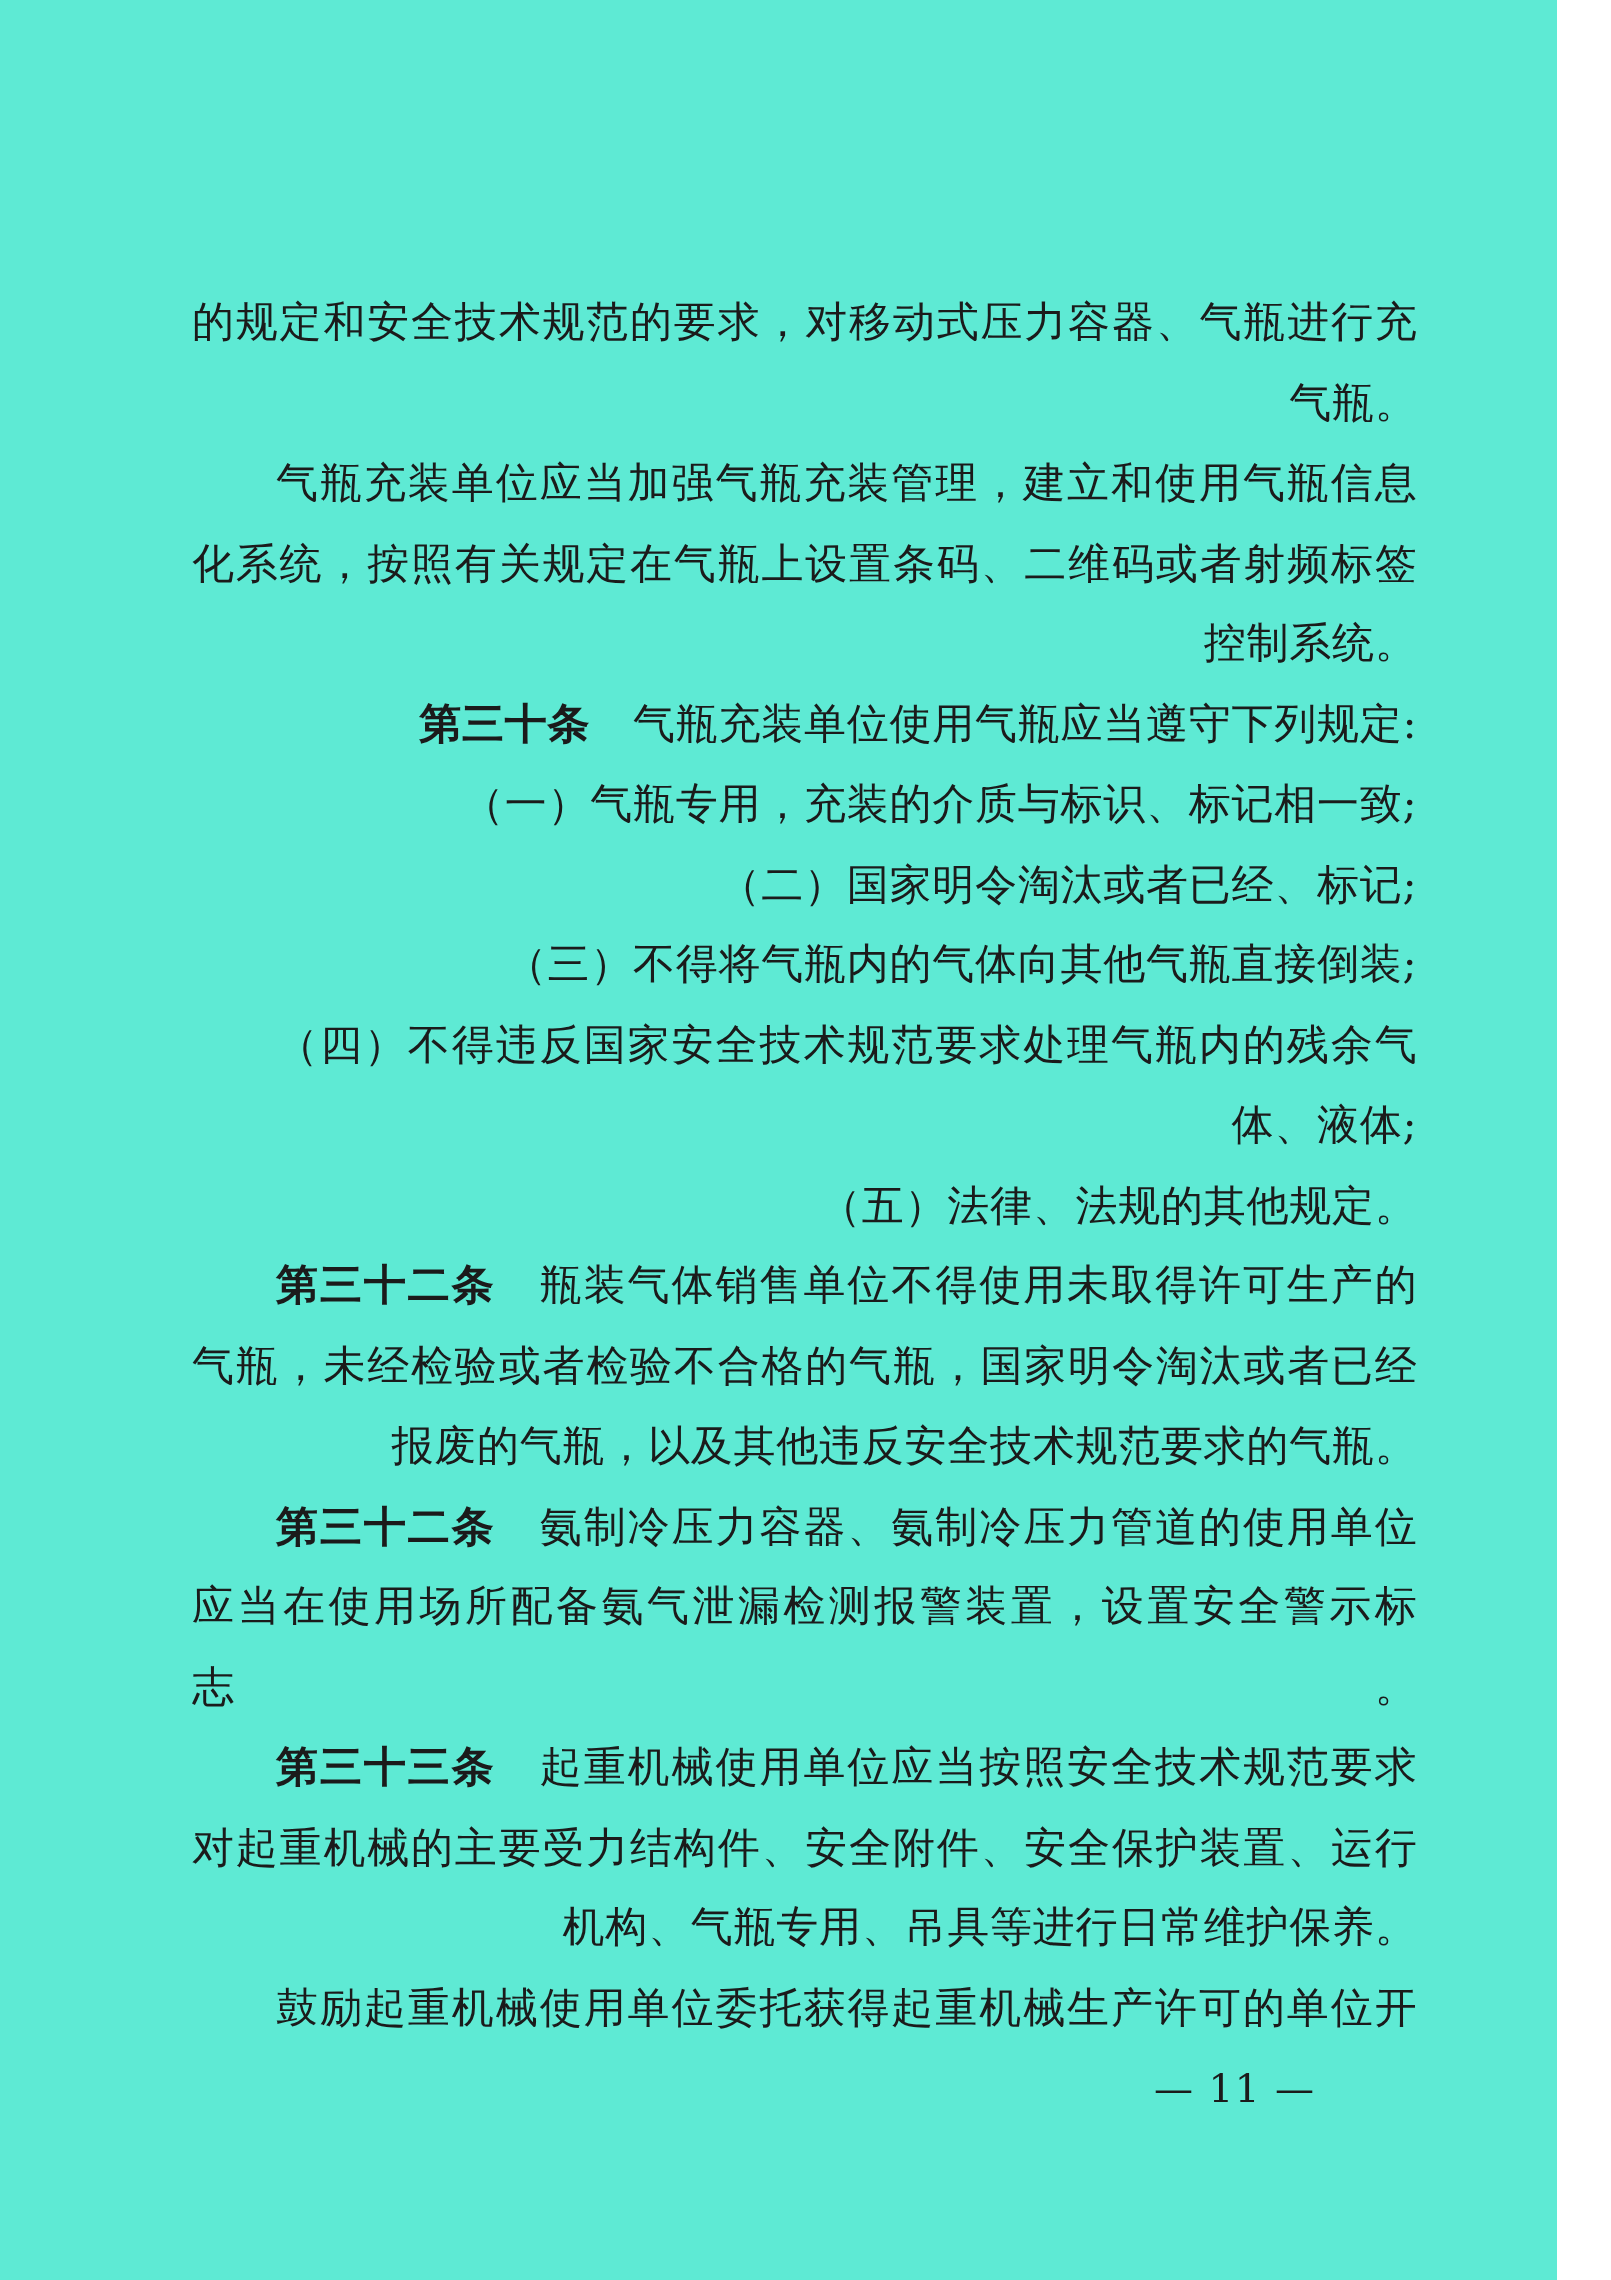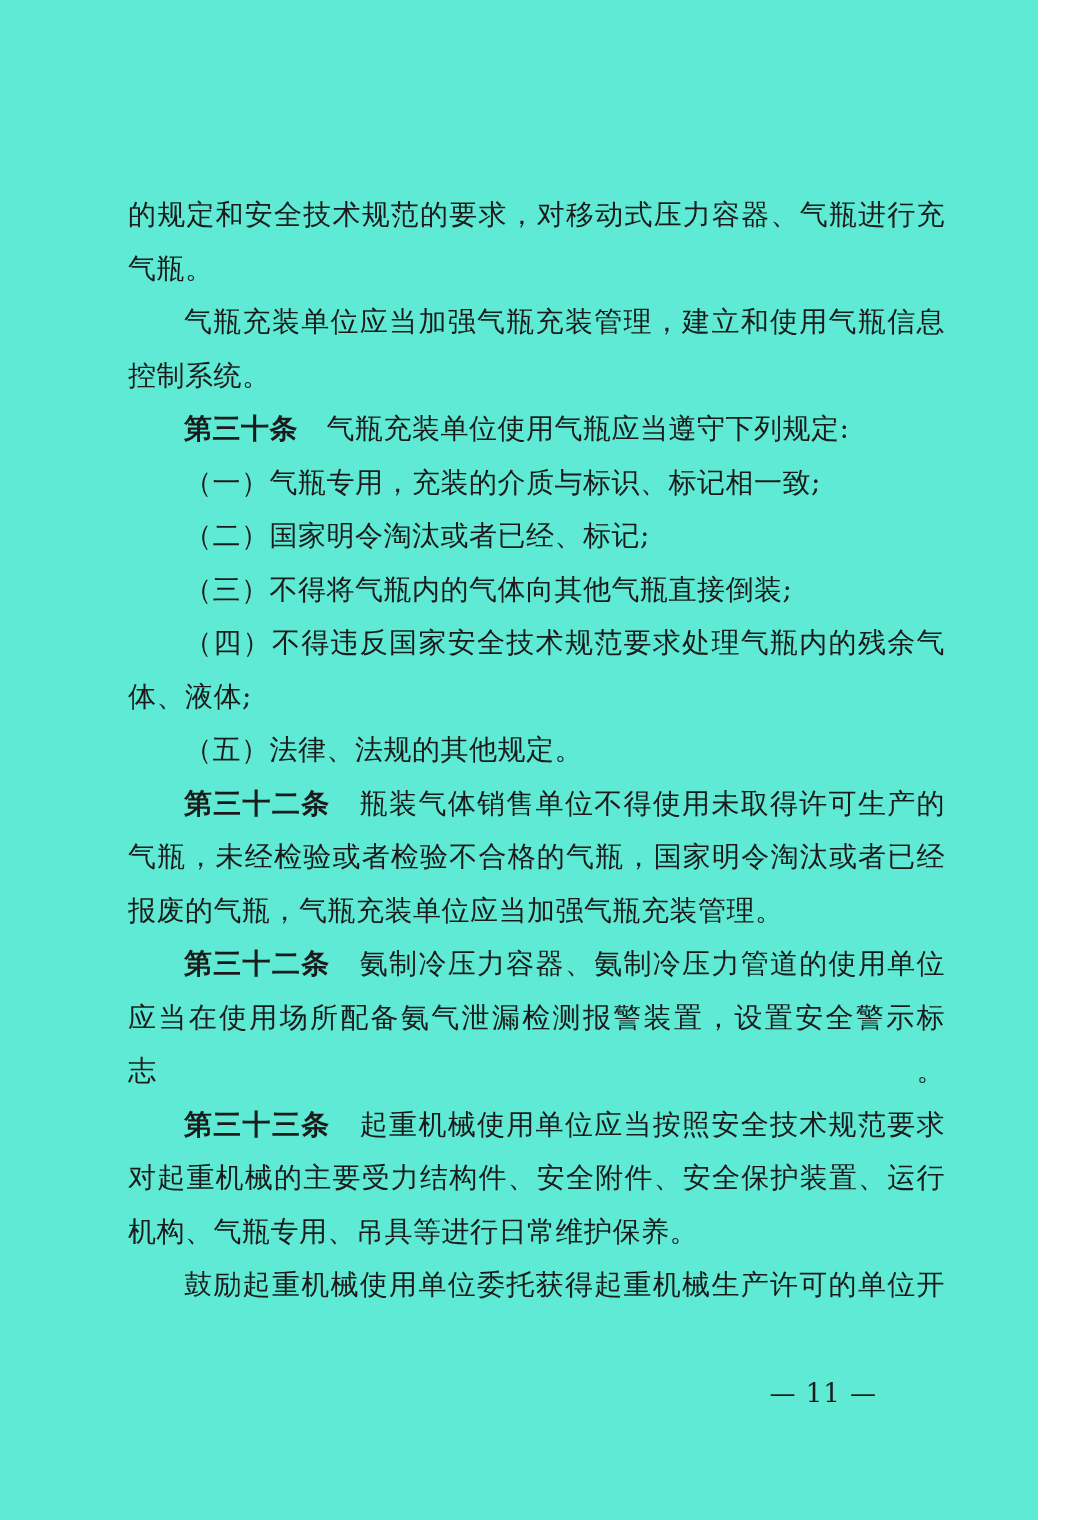--- a/index.html
+++ b/index.html
@@ -18,21 +18,21 @@
     left: 128px;
     top: 188px;
     width: 817px;
     font-size: 28px;
     line-height: 53.5px;
     letter-spacing: 0.5px;
     color: #1b1b1b;
   }
   .line {
     width: 100%;
-    text-align: left;
+    text-align: right;
     white-space: nowrap;
   }
   .line.justify {
     white-space: normal;
     text-align: justify;
     text-align-last: justify;
   }
   .line .bold {
     font-weight: 700;
   }
@@ -47,31 +47,32 @@
   }
 </style>
 </head>
 <body>
 
 <div class="page">
   <div class="doc-body">
       <div class="line justify">的规定和安全技术规范的要求，对移动式压力容器、气瓶进行充</div>
       <div class="line">气瓶。</div>
       <div class="line justify" style="text-indent: 2em;">气瓶充装单位应当加强气瓶充装管理，建立和使用气瓶信息</div>
+      <div class="line justify">化系统，按照有关规定在气瓶上设置条码、二维码或者射频标签</div>
       <div class="line">控制系统。</div>
       <div class="line" style="text-indent: 2em;"><span class="bold">第三十条</span><span>　气瓶充装单位使用气瓶应当遵守下列规定:</span></div>
       <div class="line" style="text-indent: 2em;">（一）气瓶专用，充装的介质与标识、标记相一致;</div>
       <div class="line" style="text-indent: 2em;">（二）国家明令淘汰或者已经、标记;</div>
       <div class="line" style="text-indent: 2em;">（三）不得将气瓶内的气体向其他气瓶直接倒装;</div>
       <div class="line justify" style="text-indent: 2em;">（四）不得违反国家安全技术规范要求处理气瓶内的残余气</div>
       <div class="line">体、液体;</div>
       <div class="line" style="text-indent: 2em;">（五）法律、法规的其他规定。</div>
       <div class="line justify" style="text-indent: 2em;"><span class="bold">第三十二条</span><span>　瓶装气体销售单位不得使用未取得许可生产的</span></div>
       <div class="line justify">气瓶，未经检验或者检验不合格的气瓶，国家明令淘汰或者已经</div>
-      <div class="line">报废的气瓶，气瓶充装单位应当加强气瓶充装管理。</div>
+      <div class="line">报废的气瓶，以及其他违反安全技术规范要求的气瓶。</div>
       <div class="line justify" style="text-indent: 2em;"><span class="bold">第三十二条</span><span>　氨制冷压力容器、氨制冷压力管道的使用单位</span></div>
       <div class="line justify">应当在使用场所配备氨气泄漏检测报警装置，设置安全警示标志。</div>
       <div class="line justify" style="text-indent: 2em;"><span class="bold">第三十三条</span><span>　起重机械使用单位应当按照安全技术规范要求</span></div>
       <div class="line justify">对起重机械的主要受力结构件、安全附件、安全保护装置、运行</div>
       <div class="line">机构、气瓶专用、吊具等进行日常维护保养。</div>
       <div class="line justify" style="text-indent: 2em;">鼓励起重机械使用单位委托获得起重机械生产许可的单位开</div>
     </div>
   <div class="page-footer">— 11 —</div>
 </div>
 

